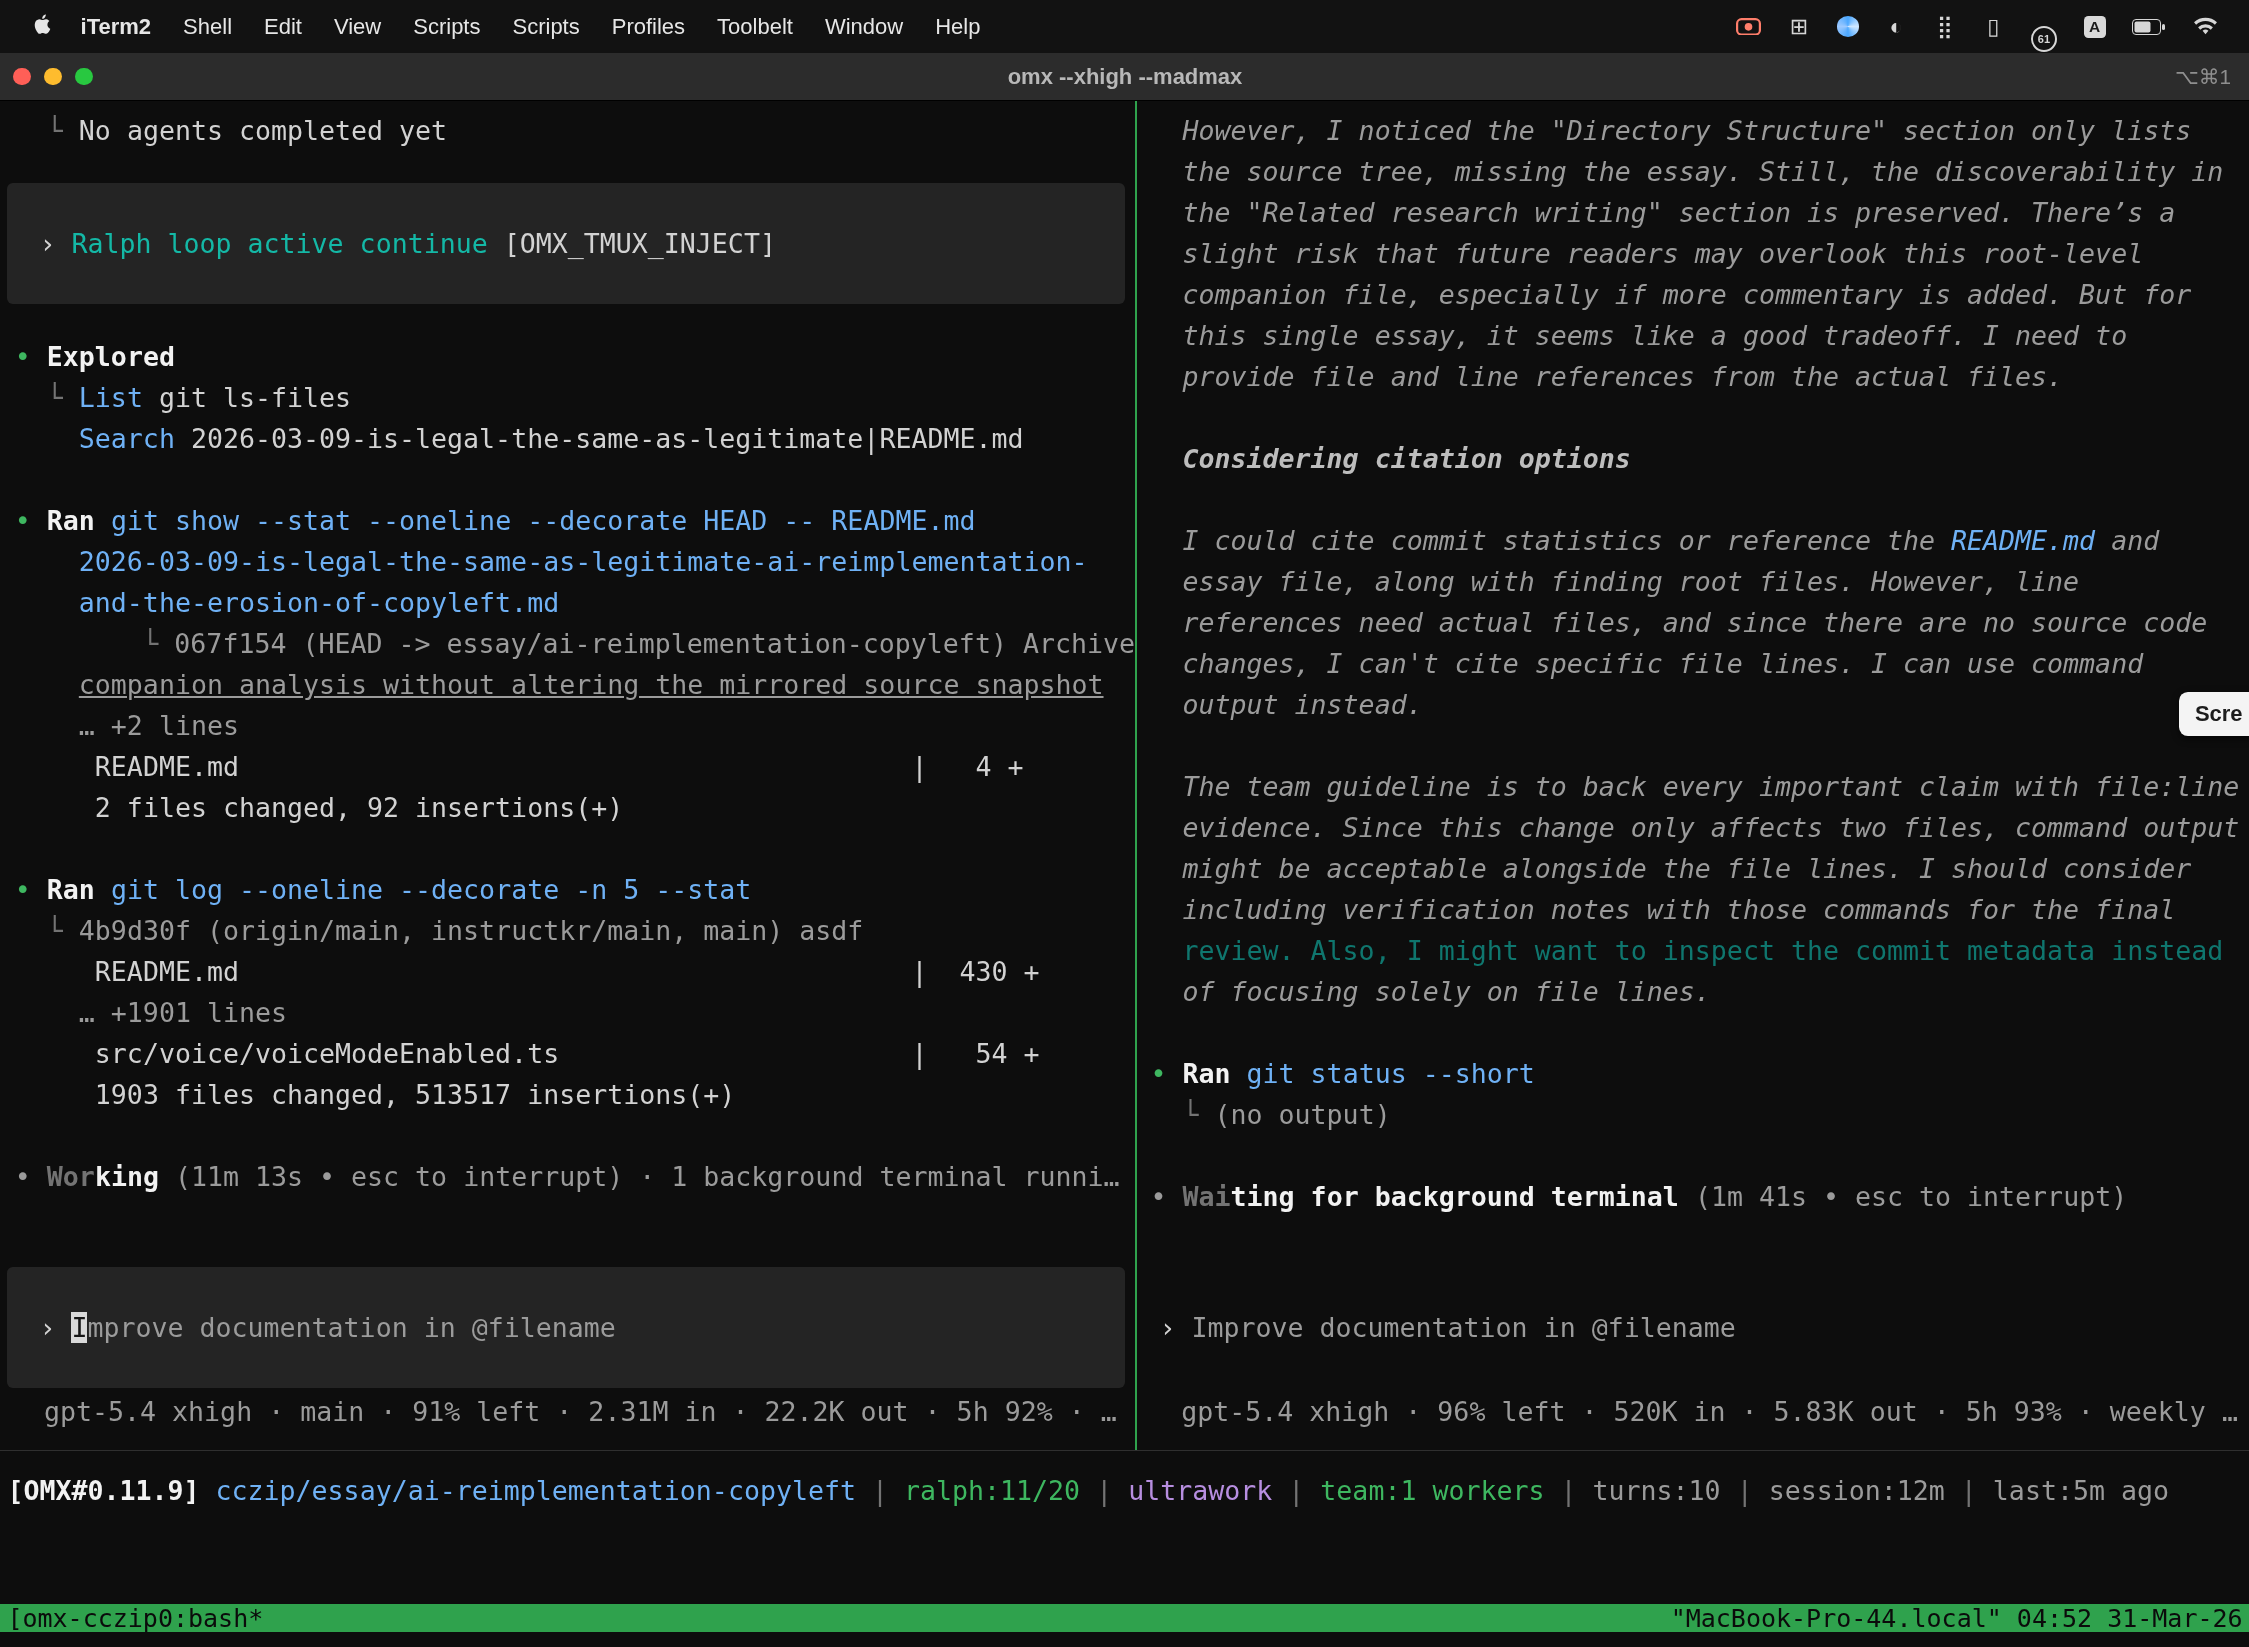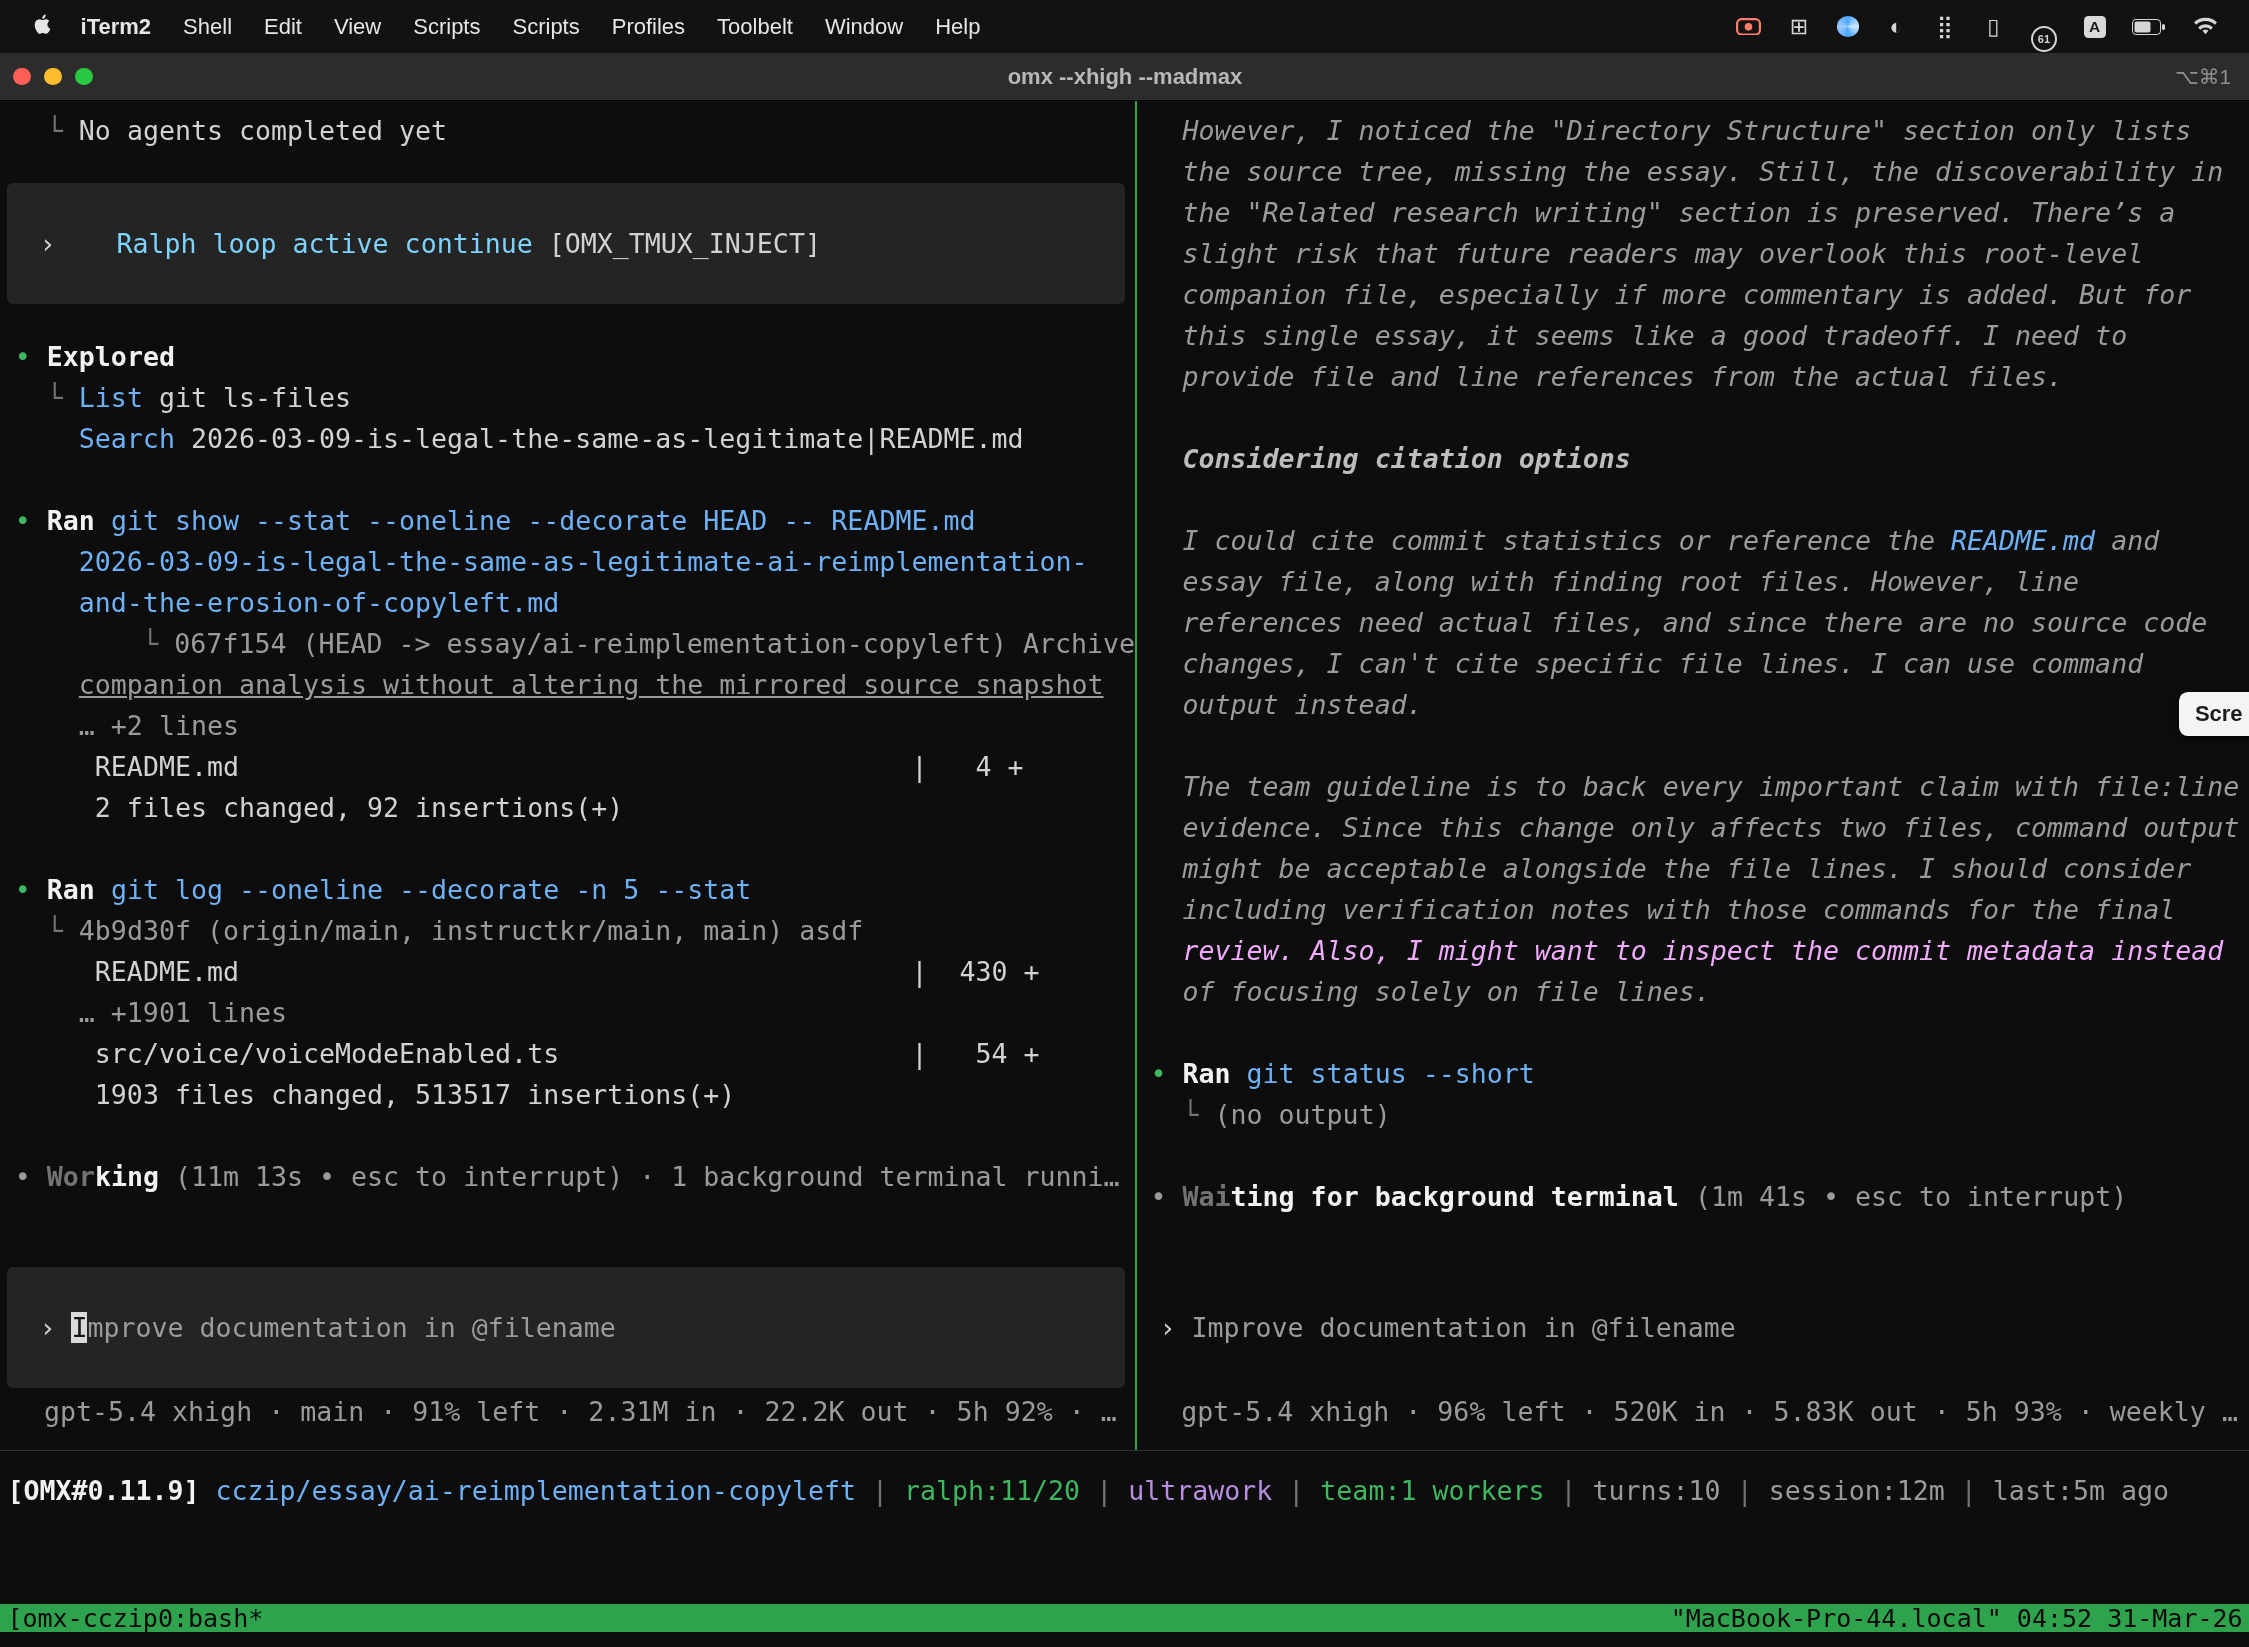--- a/index.html
+++ b/index.html
@@ -110,21 +110,21 @@
     <span class="win-title">omx --xhigh --madmax</span>
     <span class="win-shortcut">⌥⌘1</span>
   </div>
 
   <div class="terminal">
 
     <div class="pane left">
       <div class="pane-lines">
           <div class="tline" style="padding-left: 2ch;"><span style="color: rgb(115, 115, 115);">└ </span><span style="color: rgb(210, 210, 210);">No agents completed yet</span></div>
         </div>
-      <div class="prompt-box filled"><div class="tline"><span style="color: rgb(210, 210, 210);">› </span><span style="color: #7dd3fc; margin-left: 45px;">Ralph loop active continue </span><span style="color: rgb(210, 210, 210);">[OMX_TMUX_INJECT]</span></div></div>
+      <div class="prompt-box filled"><div class="tline"><span style="color: rgb(210, 210, 210);">› </span><span style="color: #14b8a6;">Ralph loop active continue </span><span style="color: rgb(210, 210, 210);">[OMX_TMUX_INJECT]</span></div></div>
       <div class="pane-lines">
           <div class="tline"><span style="color: rgb(62, 183, 96);">• </span><span style="color: rgb(242, 242, 242); font-weight: bold;">Explored</span></div>
           <div class="tline" style="padding-left: 2ch;"><span style="color: rgb(115, 115, 115);">└ </span><span style="color: rgb(111, 177, 245);">List</span><span style="color: rgb(210, 210, 210);"> git ls-files</span></div>
           <div class="tline" style="padding-left: 4ch;"><span style="color: rgb(111, 177, 245);">Search</span><span style="color: rgb(210, 210, 210);"> 2026-03-09-is-legal-the-same-as-legitimate|README.md</span></div>
           <div class="tline"></div>
           <div class="tline"><span style="color: rgb(62, 183, 96);">• </span><span style="color: rgb(242, 242, 242); font-weight: bold;">Ran </span><span style="color: rgb(111, 177, 245);">git show --stat --oneline --decorate HEAD -- README.md</span></div>
           <div class="tline" style="padding-left: 4ch;"><span style="color: rgb(111, 177, 245);">2026-03-09-is-legal-the-same-as-legitimate-ai-reimplementation-</span></div>
           <div class="tline" style="padding-left: 4ch;"><span style="color: rgb(111, 177, 245);">and-the-erosion-of-copyleft.md</span></div>
           <div class="tline" style="padding-left: 2ch; text-align: right;"><span style="color: rgb(115, 115, 115);">└ </span><span style="color: rgb(155, 155, 155);">067f154 (HEAD -&gt; essay/ai-reimplementation-copyleft) Archive</span></div>
           <div class="tline" style="padding-left: 4ch;"><span style="color: rgb(155, 155, 155); text-decoration: underline;">companion analysis without altering the mirrored source snapshot</span></div>
@@ -163,21 +163,21 @@
           <div class="tline" style="padding-left: 2ch;"><span style="color: rgb(155, 155, 155); font-style: italic;">I could cite commit statistics or reference the </span><span style="color: rgb(111, 177, 245); font-style: italic;">README.md</span><span style="color: rgb(155, 155, 155); font-style: italic;"> and</span></div>
           <div class="tline" style="padding-left: 2ch;"><span style="color: rgb(155, 155, 155); font-style: italic;">essay file, along with finding root files. However, line</span></div>
           <div class="tline" style="padding-left: 2ch;"><span style="color: rgb(155, 155, 155); font-style: italic;">references need actual files, and since there are no source code</span></div>
           <div class="tline" style="padding-left: 2ch;"><span style="color: rgb(155, 155, 155); font-style: italic;">changes, I can't cite specific file lines. I can use command</span></div>
           <div class="tline" style="padding-left: 2ch;"><span style="color: rgb(155, 155, 155); font-style: italic;">output instead.</span></div>
           <div class="tline"></div>
           <div class="tline" style="padding-left: 2ch;"><span style="color: rgb(155, 155, 155); font-style: italic;">The team guideline is to back every important claim with file:line</span></div>
           <div class="tline" style="padding-left: 2ch;"><span style="color: rgb(155, 155, 155); font-style: italic;">evidence. Since this change only affects two files, command output</span></div>
           <div class="tline" style="padding-left: 2ch;"><span style="color: rgb(155, 155, 155); font-style: italic;">might be acceptable alongside the file lines. I should consider</span></div>
           <div class="tline" style="padding-left: 2ch;"><span style="color: rgb(155, 155, 155); font-style: italic;">including verification notes with those commands for the final</span></div>
-          <div class="tline" style="padding-left: 2ch;"><span style="color: #f0abfc; font-style: italic;">review. Also, I might want to inspect the commit metadata instead</span></div>
+          <div class="tline" style="padding-left: 2ch;"><span style="color: #0f766e; ">review. Also, I might want to inspect the commit metadata instead</span></div>
           <div class="tline" style="padding-left: 2ch;"><span style="color: rgb(155, 155, 155); font-style: italic;">of focusing solely on file lines.</span></div>
           <div class="tline"></div>
           <div class="tline"><span style="color: rgb(62, 183, 96);">• </span><span style="color: rgb(242, 242, 242); font-weight: bold;">Ran </span><span style="color: rgb(111, 177, 245);">git status --short</span></div>
           <div class="tline" style="padding-left: 2ch;"><span style="color: rgb(115, 115, 115);">└ </span><span style="color: rgb(155, 155, 155);">(no output)</span></div>
           <div class="tline"></div>
           <div class="tline"><span style="color: rgb(155, 155, 155);">• </span><span style="color: rgb(115, 115, 115); font-weight: bold;">Wai</span><span style="color: rgb(242, 242, 242); font-weight: bold;">ting for background terminal</span><span style="color: rgb(155, 155, 155);"> (1m 41s • esc to interrupt)</span></div>
         </div>
       <div class="pane-spacer"></div>
       <div class="input-aligner"><div class="tline"><span style="color: rgb(210, 210, 210);">› </span><span style="color: rgb(155, 155, 155);">Improve documentation in @filename</span></div></div>
       <div class="status-line">gpt-5.4 xhigh · 96% left · 520K in · 5.83K out · 5h 93% · weekly …</div>

